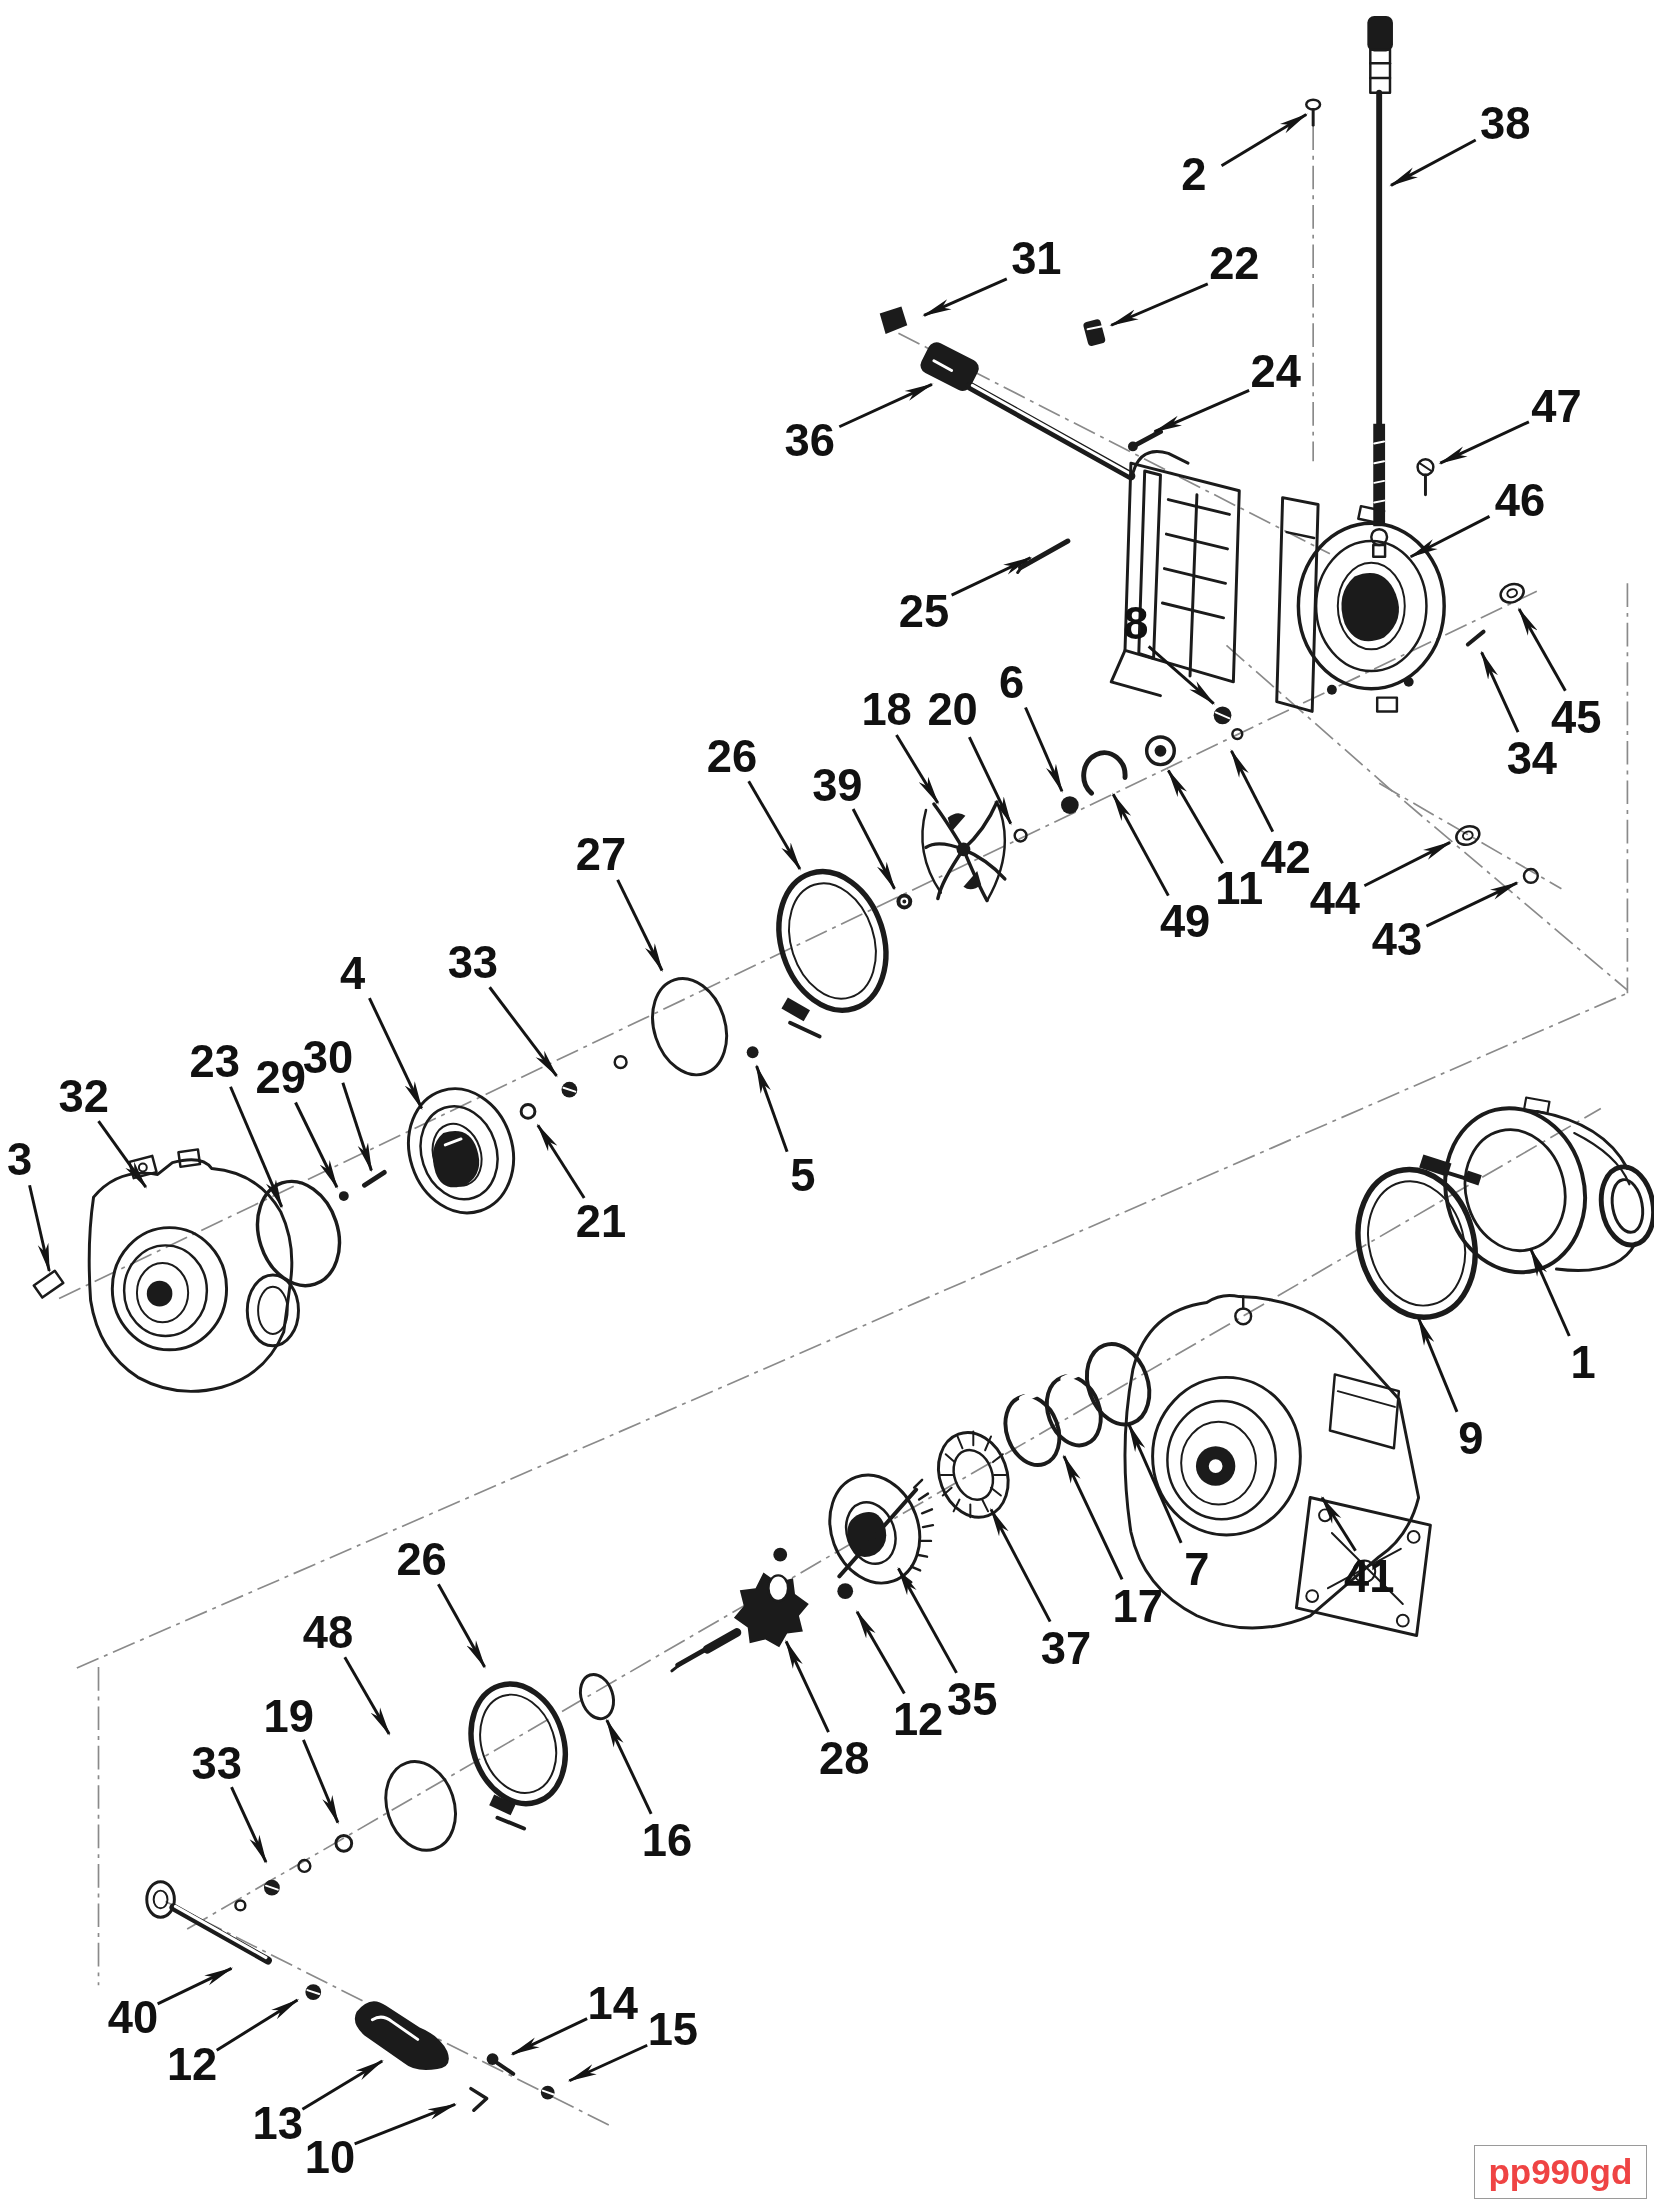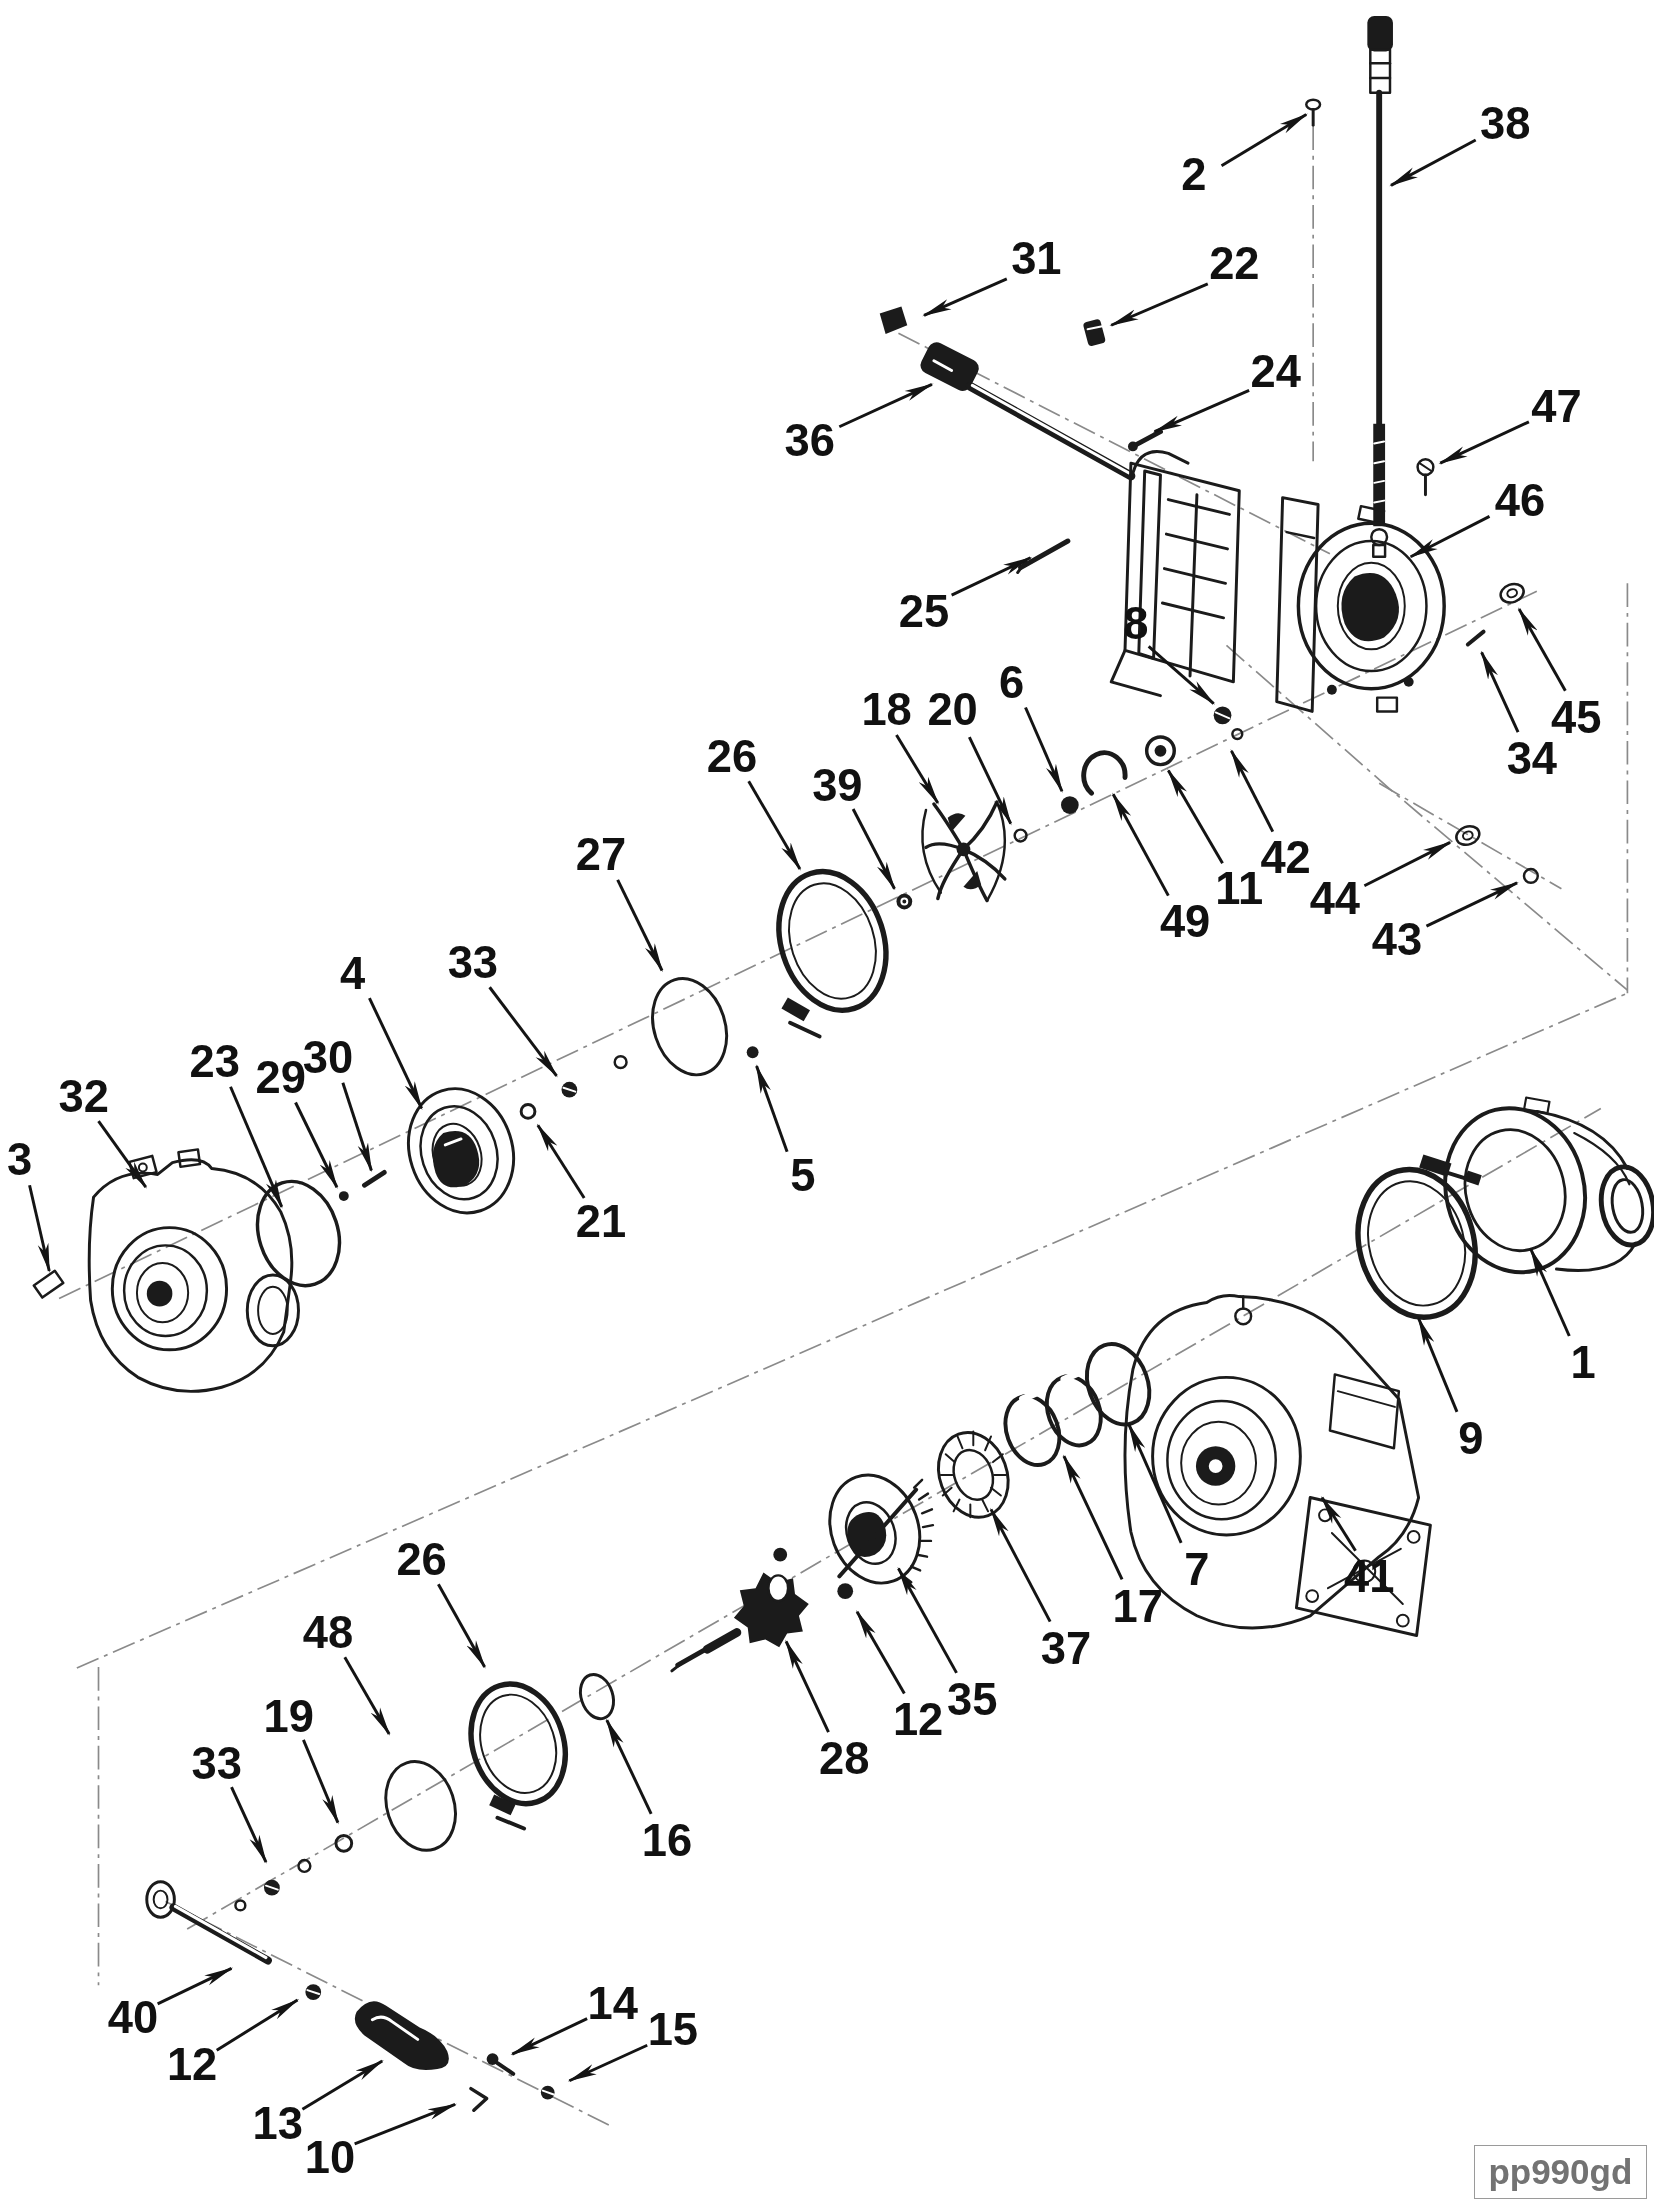--- a/index.html
+++ b/index.html
@@ -6,21 +6,21 @@
   #stage{position:relative;width:1655px;height:2207px;background:#fff;overflow:hidden;
          font-family:"Liberation Sans",sans-serif;}
   #diagram{position:absolute;left:0;top:0;}
   .construction{stroke:#8a8a8a;stroke-width:1.7;fill:none;stroke-dasharray:24 6 4 6;}
   #parts{stroke:#1b1b1b;fill:none;stroke-width:2.5;stroke-linecap:round;stroke-linejoin:round;}
   #parts .dk{fill:#1b1b1b;stroke:none;}
   #parts .wt{stroke:#fff;fill:none;}
   #callouts line{stroke:#141414;stroke-width:3;fill:none;}
   #callouts text{font:bold 46px "Liberation Sans",sans-serif;fill:#111;text-anchor:middle;}
   .figcode{position:absolute;right:7.9px;bottom:7.9px;border:1.5px solid #9a9a9a;background:#fff;
-           padding:5.9px 13.8px;font:bold 35px "Liberation Sans",sans-serif;color:#737373;}
+           padding:5.9px 13.8px;font:bold 35px "Liberation Sans",sans-serif;color:#ef4444;}
 </style>
 </head>
 <body>
 
 <div id="stage">
 <svg id="diagram" width="1655" height="2207" viewBox="0 0 1680 2240">
   <defs>
     <marker id="ah" markerWidth="30" markerHeight="12" refX="28" refY="6" orient="auto" markerUnits="userSpaceOnUse">
       <path d="M0,0.5 L30,6 L0,11.5 L8,6 Z" fill="#141414"></path>
     </marker>

